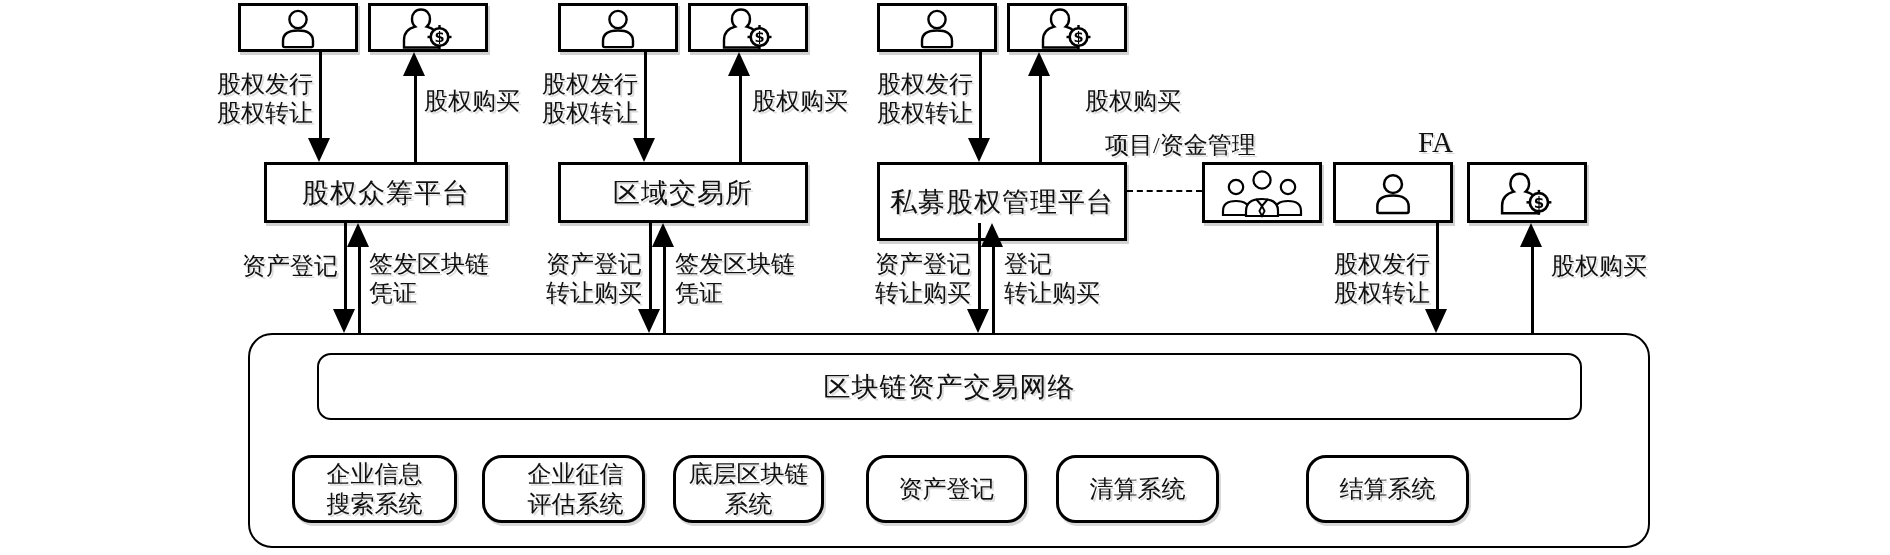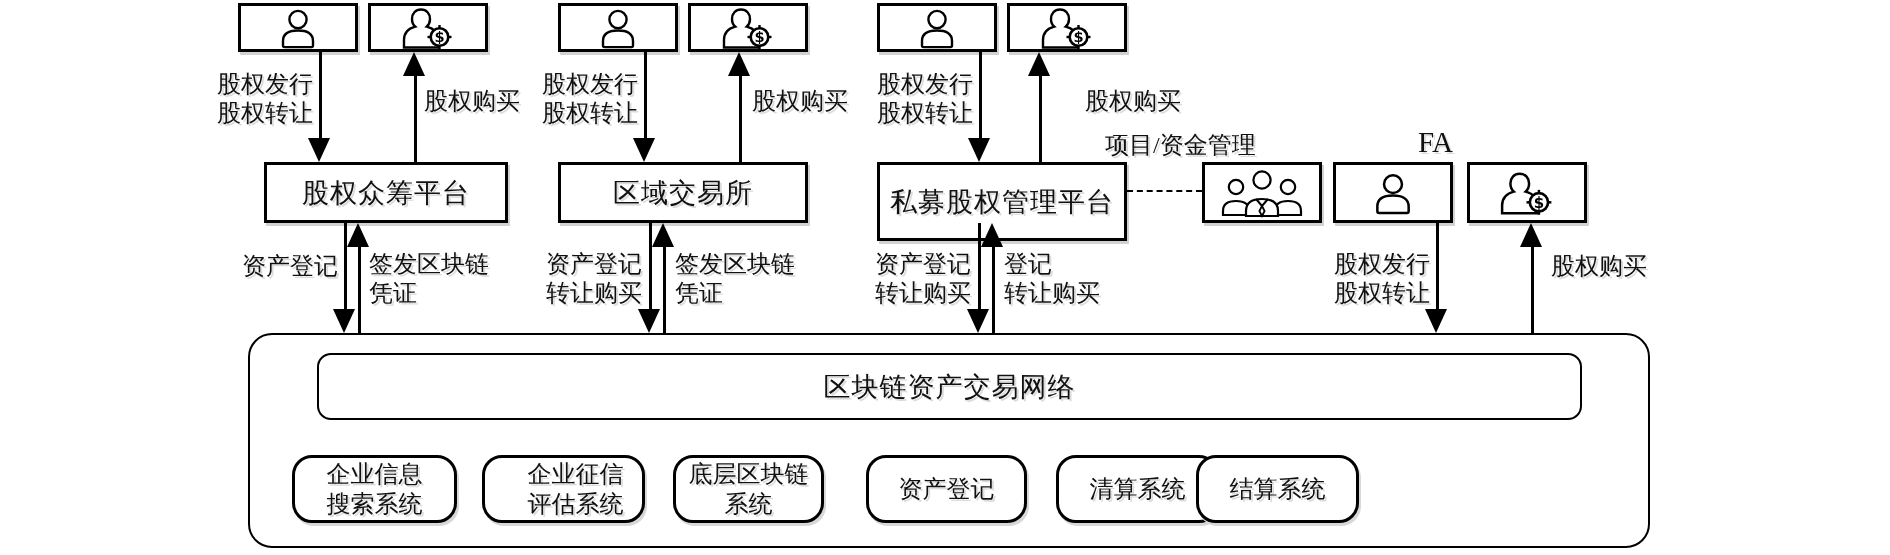--- a/index.html
+++ b/index.html
@@ -217,15 +217,15 @@
   </div>
 
   <div class="sysbox" style="left:292px;width:165px;">企业信息
 搜索系统</div>
   <div class="sysbox" style="left:482px;width:163px;padding-left:24px;">企业征信
 评估系统</div>
   <div class="sysbox" style="left:673px;width:151px;">底层区块链
 系统</div>
   <div class="sysbox" style="left:866px;width:161px;">资产登记</div>
   <div class="sysbox" style="left:1056px;width:163px;">清算系统</div>
-  <div class="sysbox" style="left:1196px;width:163px;">结算系统</div>
+  <div class="sysbox" style="left:1306px;width:163px;">结算系统</div>
 
 </div>
 
 </body></html>

